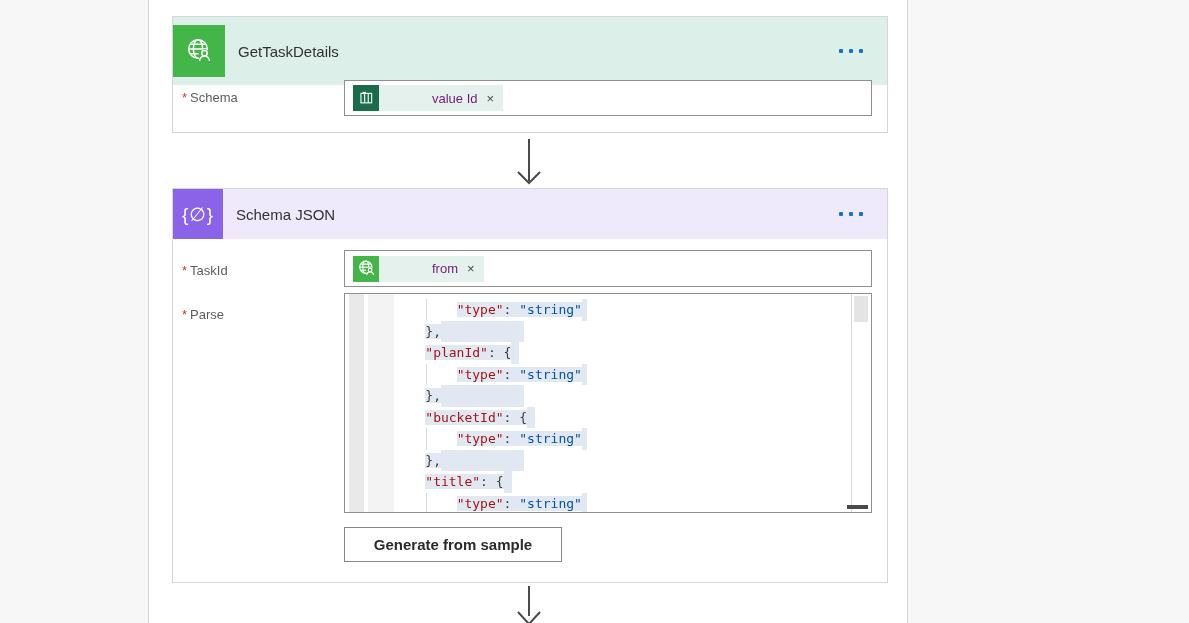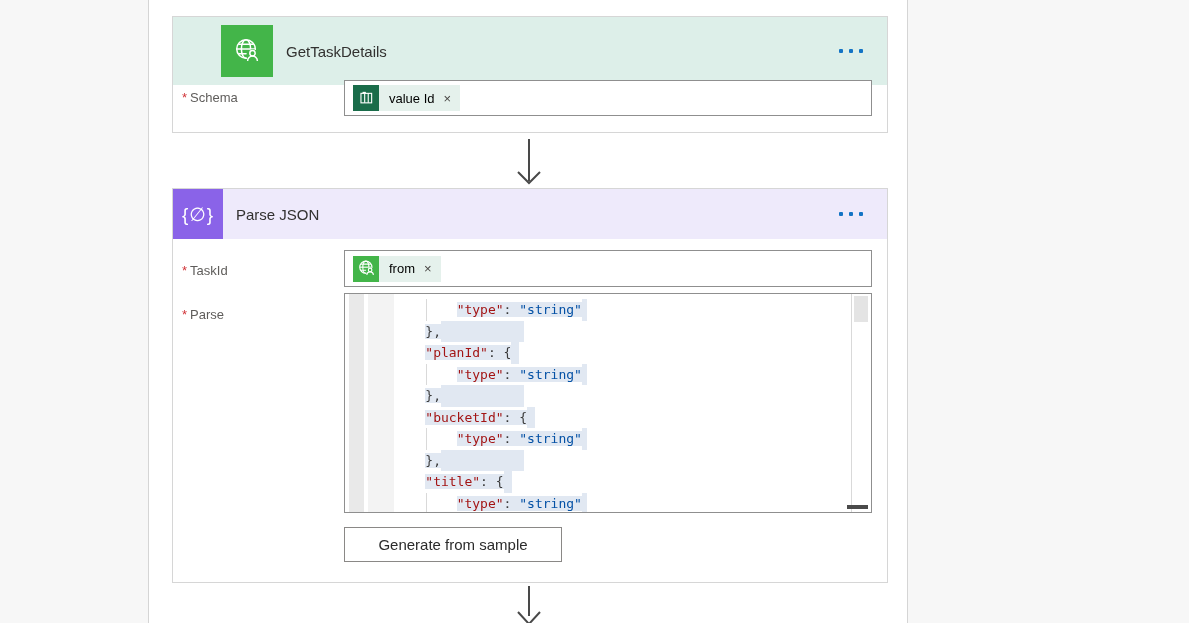--- a/index.html
+++ b/index.html
@@ -5,60 +5,60 @@
   html,body{margin:0;padding:0;}
   body{width:1189px;height:623px;overflow:hidden;background:#f7f7f7;
        font-family:"Liberation Sans", sans-serif;position:relative;}
   .strip{position:absolute;left:148px;top:0;width:760px;height:623px;background:#fff;
          border-left:1px solid #d5d5d5;border-right:1px solid #d5d5d5;box-sizing:border-box;}
   .card{position:absolute;left:172px;width:716px;background:#fff;border:1px solid #d6d6d6;
         box-sizing:border-box;}
   .card1{top:16px;height:117px;}
   .card2{top:188px;height:395px;}
   .hdr{display:flex;align-items:center;}
-  .hdr1{height:68px;background:var(--c1-header);padding-left:48px;}
+  .hdr1{height:68px;background:var(--c1-header);}
   .hdr2{height:50px;background:var(--c2-header);}
   .icn{flex:none;display:flex;align-items:center;justify-content:center;}
   .icn1{width:52px;height:52px;background:var(--c1-icon);}
   .icn2{width:50px;height:50px;background:var(--c2-icon);color:#fff;
         font-size:19px;font-weight:400;letter-spacing:1px;}
   .ttl{margin-left:13px;font-size:15px;color:#323130;}
   .dots{margin-left:auto;margin-right:22px;display:flex;gap:6px;cursor:pointer;padding:6px 2px;}
   .dots i{width:4px;height:4px;border-radius:1px;background:var(--dots);display:block;}
   .lbl{position:absolute;left:9px;font-size:13px;color:#5f5d5b;white-space:nowrap;}
   .req{color:#d13438;margin-right:3px;}
   .inp{position:absolute;left:171px;width:528px;background:#fff;border:1px solid #8f8f8f;
        box-sizing:border-box;display:flex;align-items:center;padding-left:8px;}
   .token{display:flex;align-items:stretch;height:26px;cursor:pointer;}
   .tok-icn{width:26px;display:flex;align-items:center;justify-content:center;flex:none;}
   .tok-icn.dark{background:var(--tok-icon-dark);}
   .tok-icn.green{background:var(--tok-icon-green);}
   .tok-body{background:var(--tok-bg);display:flex;align-items:center;padding:0 9px 0 10px;gap:9px;}
-  .tok-lbl{font-size:13px;color:#000000;}
+  .tok-lbl{font-size:13px;color:#701a75;margin-left:43px;}
   .tok-x{font-size:13px;color:#484644;cursor:pointer;}
   .editor{position:absolute;left:171px;top:104px;width:528px;height:220px;background:#fff;
           border:1px solid #8f8f8f;box-sizing:border-box;overflow:hidden;}
   .gut{position:absolute;top:0;bottom:0;}
   .g1{left:4px;width:15px;background:#e9e9e9;}
   .g2{left:23px;width:26px;background:#f3f3f3;}
   .code{position:absolute;left:49px;top:5px;right:20px;
         font-family:"DejaVu Sans Mono", monospace;font-size:13px;white-space:pre;}
   .cl{height:21.5px;line-height:21.5px;position:relative;}
   .guide{position:absolute;left:32px;top:0;bottom:0;width:1px;background:#d9d9d9;}
   .hl{background:var(--sel);position:relative;}
   .tr{display:inline-block;height:21.5px;vertical-align:top;}
   .tk-key{color:var(--key);}
   .tk-str{color:var(--str);}
   .tk-pu{color:var(--pu);}
   .vsep{position:absolute;right:19px;top:0;bottom:0;width:1px;background:#d9d9d9;}
   .vthumb{position:absolute;right:3px;top:2px;width:14px;height:26px;background:#e4e4e4;}
   .hthumb{position:absolute;right:3px;bottom:3px;width:21px;height:4px;background:#4a4a4a;}
   .gen-btn{position:absolute;left:171px;top:338px;width:218px;height:35px;background:#fff;
            border:1px solid #8a8886;box-sizing:border-box;display:flex;align-items:center;
-           justify-content:center;font-size:15px;font-weight:400;color:#2b2b2b;cursor:pointer;}
+           justify-content:center;font-size:15px;font-weight:700;color:#2b2b2b;cursor:pointer;}
   .arrow{position:absolute;left:513px;}
   .arrow line,.arrow path{stroke:var(--arrow);stroke-width:2;fill:none;}
 </style>
 </head>
 <body>
 
 <div class="strip"></div>
 
 <div class="card card1">
   <div class="hdr hdr1">
@@ -106,21 +106,21 @@
 </div>
 
 <svg class="arrow" style="top:139px" width="32" height="47">
   <line x1="16" y1="0" x2="16" y2="42"></line>
   <path d="M5 33 L16 44 L27 33"></path>
 </svg>
 
 <div class="card card2">
   <div class="hdr hdr2">
     <div class="icn icn2">{∅}</div>
-    <div class="ttl">Parse JSON</div>
+    <div class="ttl">Schema JSON</div>
     <div class="dots">
         <i></i>
         <i></i>
         <i></i>
       </div>
   </div>
   <div class="lbl" style="top:74px"><span class="req">*</span><span>TaskId</span></div>
   <div class="inp" style="top:61px;height:37px">
     <div class="token">
       <div class="tok-icn green">

